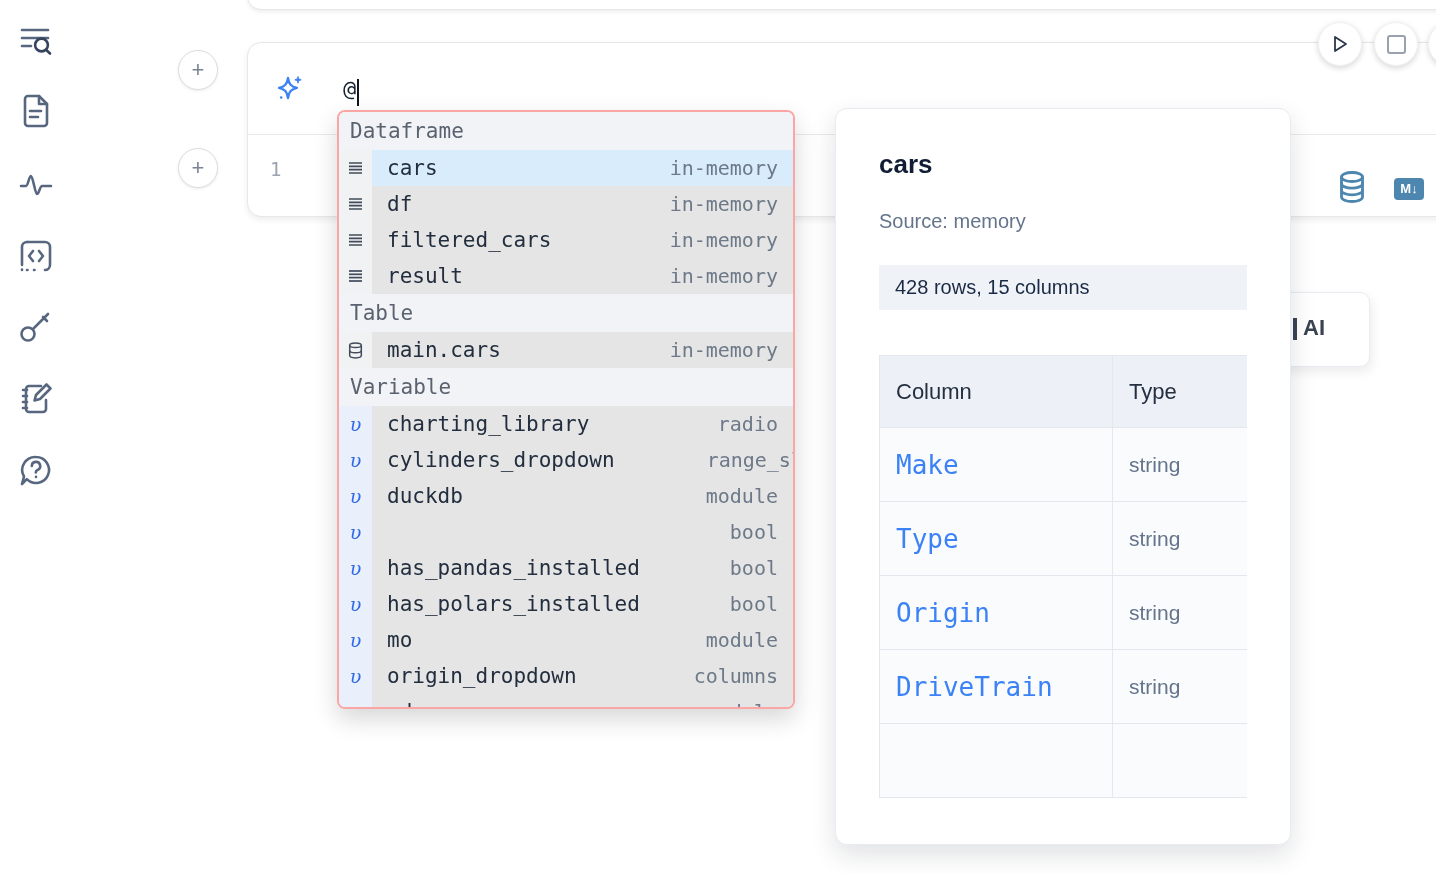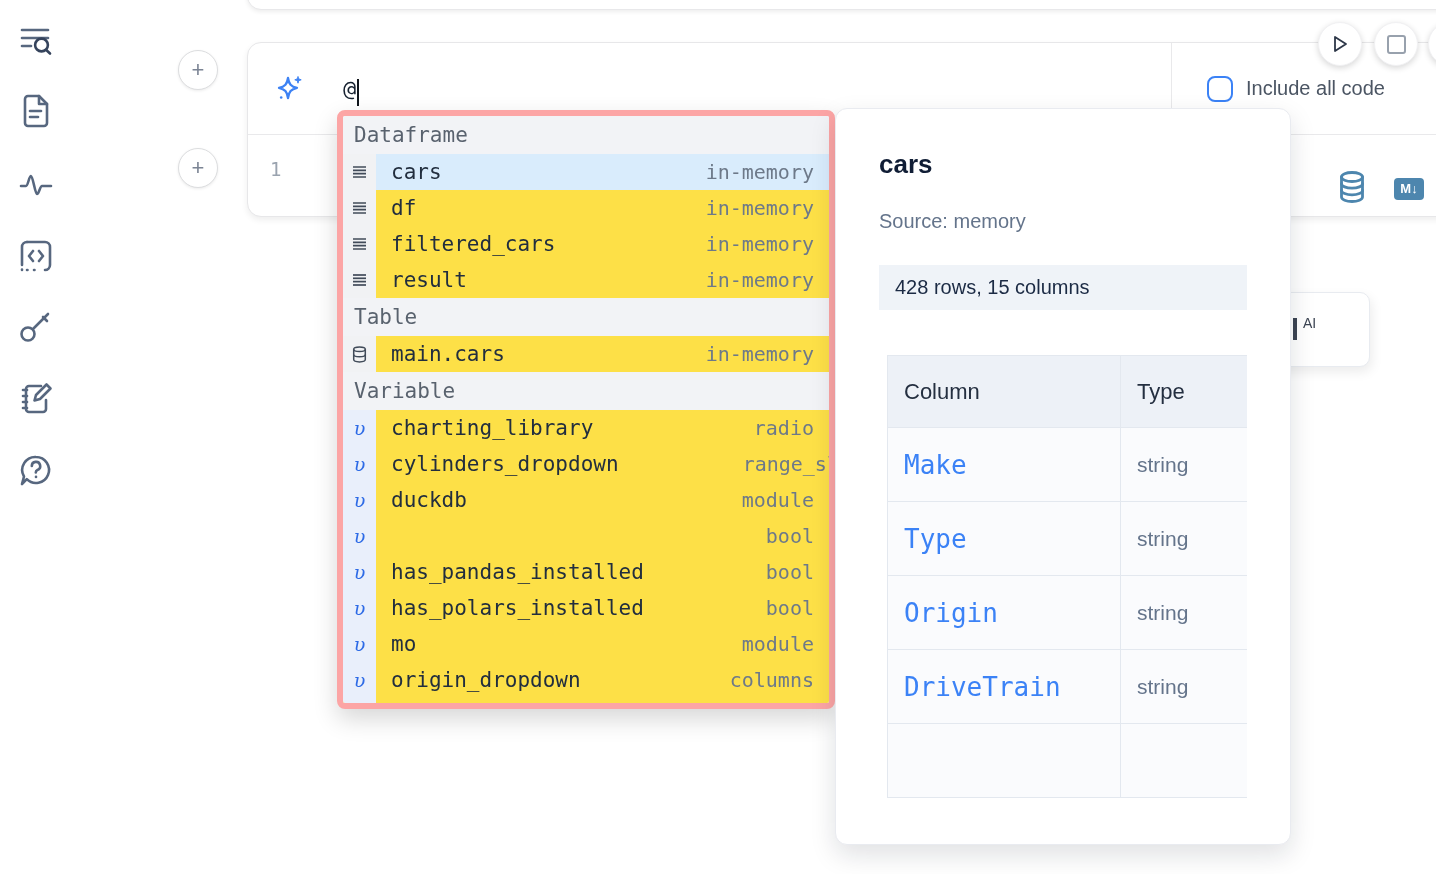--- a/index.html
+++ b/index.html
@@ -47,57 +47,57 @@
     letter-spacing:0;cursor:pointer;}
 
   
   .circle-btn{position:absolute;top:22px;width:44px;height:44px;border-radius:50%;background:#fff;
     border:1px solid #f1f1f3;box-shadow:0 2px 6px rgba(0,0,0,.16);z-index:6;padding:0;cursor:pointer;
     display:flex;align-items:center;justify-content:center;}
   .btn-play{left:1318px;} .btn-stop{left:1374px;} .btn-extra{left:1428px;}
   .stop-square{width:15px;height:15px;border:2.4px solid #98a1ad;border-radius:3px;}
 
   
-  .dropdown{position:absolute;left:337px;top:110px;width:498px;height:599px;background:#fff;
-    border:6px solid #fca5a5;border-radius:8px;box-shadow:0 10px 24px rgba(0,0,0,.16);
+  .dropdown{position:absolute;left:337px;top:110px;width:458px;height:599px;background:#fff;
+    border:2px solid #fca5a5;border-radius:8px;box-shadow:0 10px 24px rgba(0,0,0,.16);
     overflow:hidden;z-index:3;box-sizing:border-box;}
   .dd-header{height:38px;background:#f2f3f6;color:#59626e;font-family:"DejaVu Sans Mono",monospace;
     font-size:21px;line-height:38px;padding-left:11px;}
-  .dd-item{height:36px;display:flex;align-items:center;background:#fde047;cursor:pointer;}
+  .dd-item{height:36px;display:flex;align-items:center;background:#e5e5e5;cursor:pointer;}
   .dd-item.sel{background:#d9ecfc;}
   .dd-gutter{width:33px;align-self:stretch;background:#f1f2f4;display:flex;align-items:center;justify-content:center;flex:0 0 auto;}
   .dd-gutter.var{background:#e9effb;}
   .dd-name{margin-left:15px;font-family:"DejaVu Sans Mono",monospace;font-size:21px;color:#222e3e;white-space:nowrap;}
   .dd-type{margin-left:auto;margin-right:15px;font-family:"DejaVu Sans Mono",monospace;font-size:20px;color:#6d7989;white-space:nowrap;}
   .dd-type.clip{margin-right:-22px;}
   .vg{font-family:"DejaVu Serif",serif;font-style:italic;font-size:19px;color:#2e6be6;line-height:1;}
 
   
   .panel{position:absolute;left:835px;top:108px;width:456px;height:737px;background:#fff;
     border:1px solid #e9ebf0;border-radius:12px;box-shadow:0 10px 26px rgba(16,24,40,.13);
     z-index:4;box-sizing:border-box;padding:0 43px;}
   .p-title{margin-top:40px;font-size:26px;font-weight:700;color:#101d35;}
   .p-source{margin-top:30px;font-size:20px;color:#64748b;}
   .p-badge{margin-top:32px;height:45px;background:#eff3f8;border-radius:0;display:flex;align-items:center;
     padding-left:16px;font-size:20px;color:#1b2a44;}
   .p-table-wrap{margin-top:45px;height:462px;overflow:hidden;}
-  table.schema{border-collapse:collapse;width:368px;table-layout:fixed;margin-left:8px;}
+  table.schema{border-collapse:collapse;width:368px;table-layout:fixed;}
   table.schema th,table.schema td{border:1px solid #e3e8ef;text-align:left;padding:0 0 0 16px;box-sizing:border-box;}
   table.schema th{height:72px;background:#edf1f7;font-weight:400;font-size:22px;color:#242f40;}
   table.schema td{height:74px;background:#fafbfd;}
   td.c-name{font-family:"DejaVu Sans Mono",monospace;font-size:26px;color:#3b82f6;}
   td.c-type{font-size:21px;color:#64748b;}
   col.c1{width:233px;} col.c2{width:135px;}
 
   
   .ai-chip{position:absolute;left:1252px;top:292px;width:116px;height:73px;background:#fff;
     border:1px solid #e8ebf0;border-radius:10px;box-shadow:2px 5px 12px rgba(0,0,0,.08);
     z-index:2;display:flex;align-items:center;cursor:pointer;}
   .ai-chip .stem{position:absolute;left:40px;top:25px;width:4px;height:22px;background:#3b4352;}
-  .ai-chip .lbl{position:absolute;left:50px;top:22px;font-size:14px;font-weight:400;color:#3b4352;}
+  .ai-chip .lbl{position:absolute;left:50px;top:22px;font-size:22px;font-weight:700;color:#3b4352;}
 </style>
 </head>
 <body>
 
 <div class="screen">
 
   <nav class="sidebar">
     <button class="sb-btn" style="top:22px">
       <svg width="38" height="38" viewBox="0 0 38 38" fill="none" stroke="#57677f" stroke-width="2.6" stroke-linecap="round" stroke-linejoin="round">
         <line x1="5" y1="8" x2="31" y2="8"></line>
@@ -164,24 +164,20 @@
 
   <div class="cell">
     <div class="ai-row">
       <svg class="sparkle" width="30" height="30" viewBox="0 0 30 30" fill="none" stroke="#3d82f4" stroke-width="2.3" stroke-linejoin="round">
         <path d="M14 4 C14.9 10 17 12.5 23 13.8 C17 15.2 14.9 17.8 14 24 C13.1 17.8 11 15.2 5 13.8 C11 12.5 13.1 10 14 4 Z"></path>
         <path d="M24 2.5 C24.3 4.6 25 5.4 27.2 5.8 C25 6.3 24.3 7.1 24 9.2 C23.7 7.1 23 6.3 20.8 5.8 C23 5.4 23.7 4.6 24 2.5 Z" fill="#3d82f4" stroke-width="1"></path>
         <circle cx="7.2" cy="23.5" r="1.3" fill="#3d82f4" stroke="none"></circle>
       </svg>
       <span class="prompt-text mono">@</span>
       <span class="caret"></span>
-      <div class="include-box">
-        <span class="checkbox"></span>
-        <span class="cb-label">Include all code</span>
-      </div>
     </div>
     <div class="code-row">
       <span class="line-no mono">1</span>
       <svg class="db-icon" width="28" height="32" viewBox="0 0 28 32" fill="none" stroke="#4d86ae" stroke-width="2.8" stroke-linecap="round">
         <ellipse cx="14" cy="6" rx="10.5" ry="4.5"></ellipse>
         <path d="M3.5 6 v20 c0 2.5 4.7 4.5 10.5 4.5 s10.5 -2 10.5 -4.5 V6"></path>
         <path d="M3.5 12.7 c0 2.5 4.7 4.5 10.5 4.5 s10.5 -2 10.5 -4.5"></path>
         <path d="M3.5 19.4 c0 2.5 4.7 4.5 10.5 4.5 s10.5 -2 10.5 -4.5"></path>
       </svg>
       <span class="md-badge">M↓</span>

